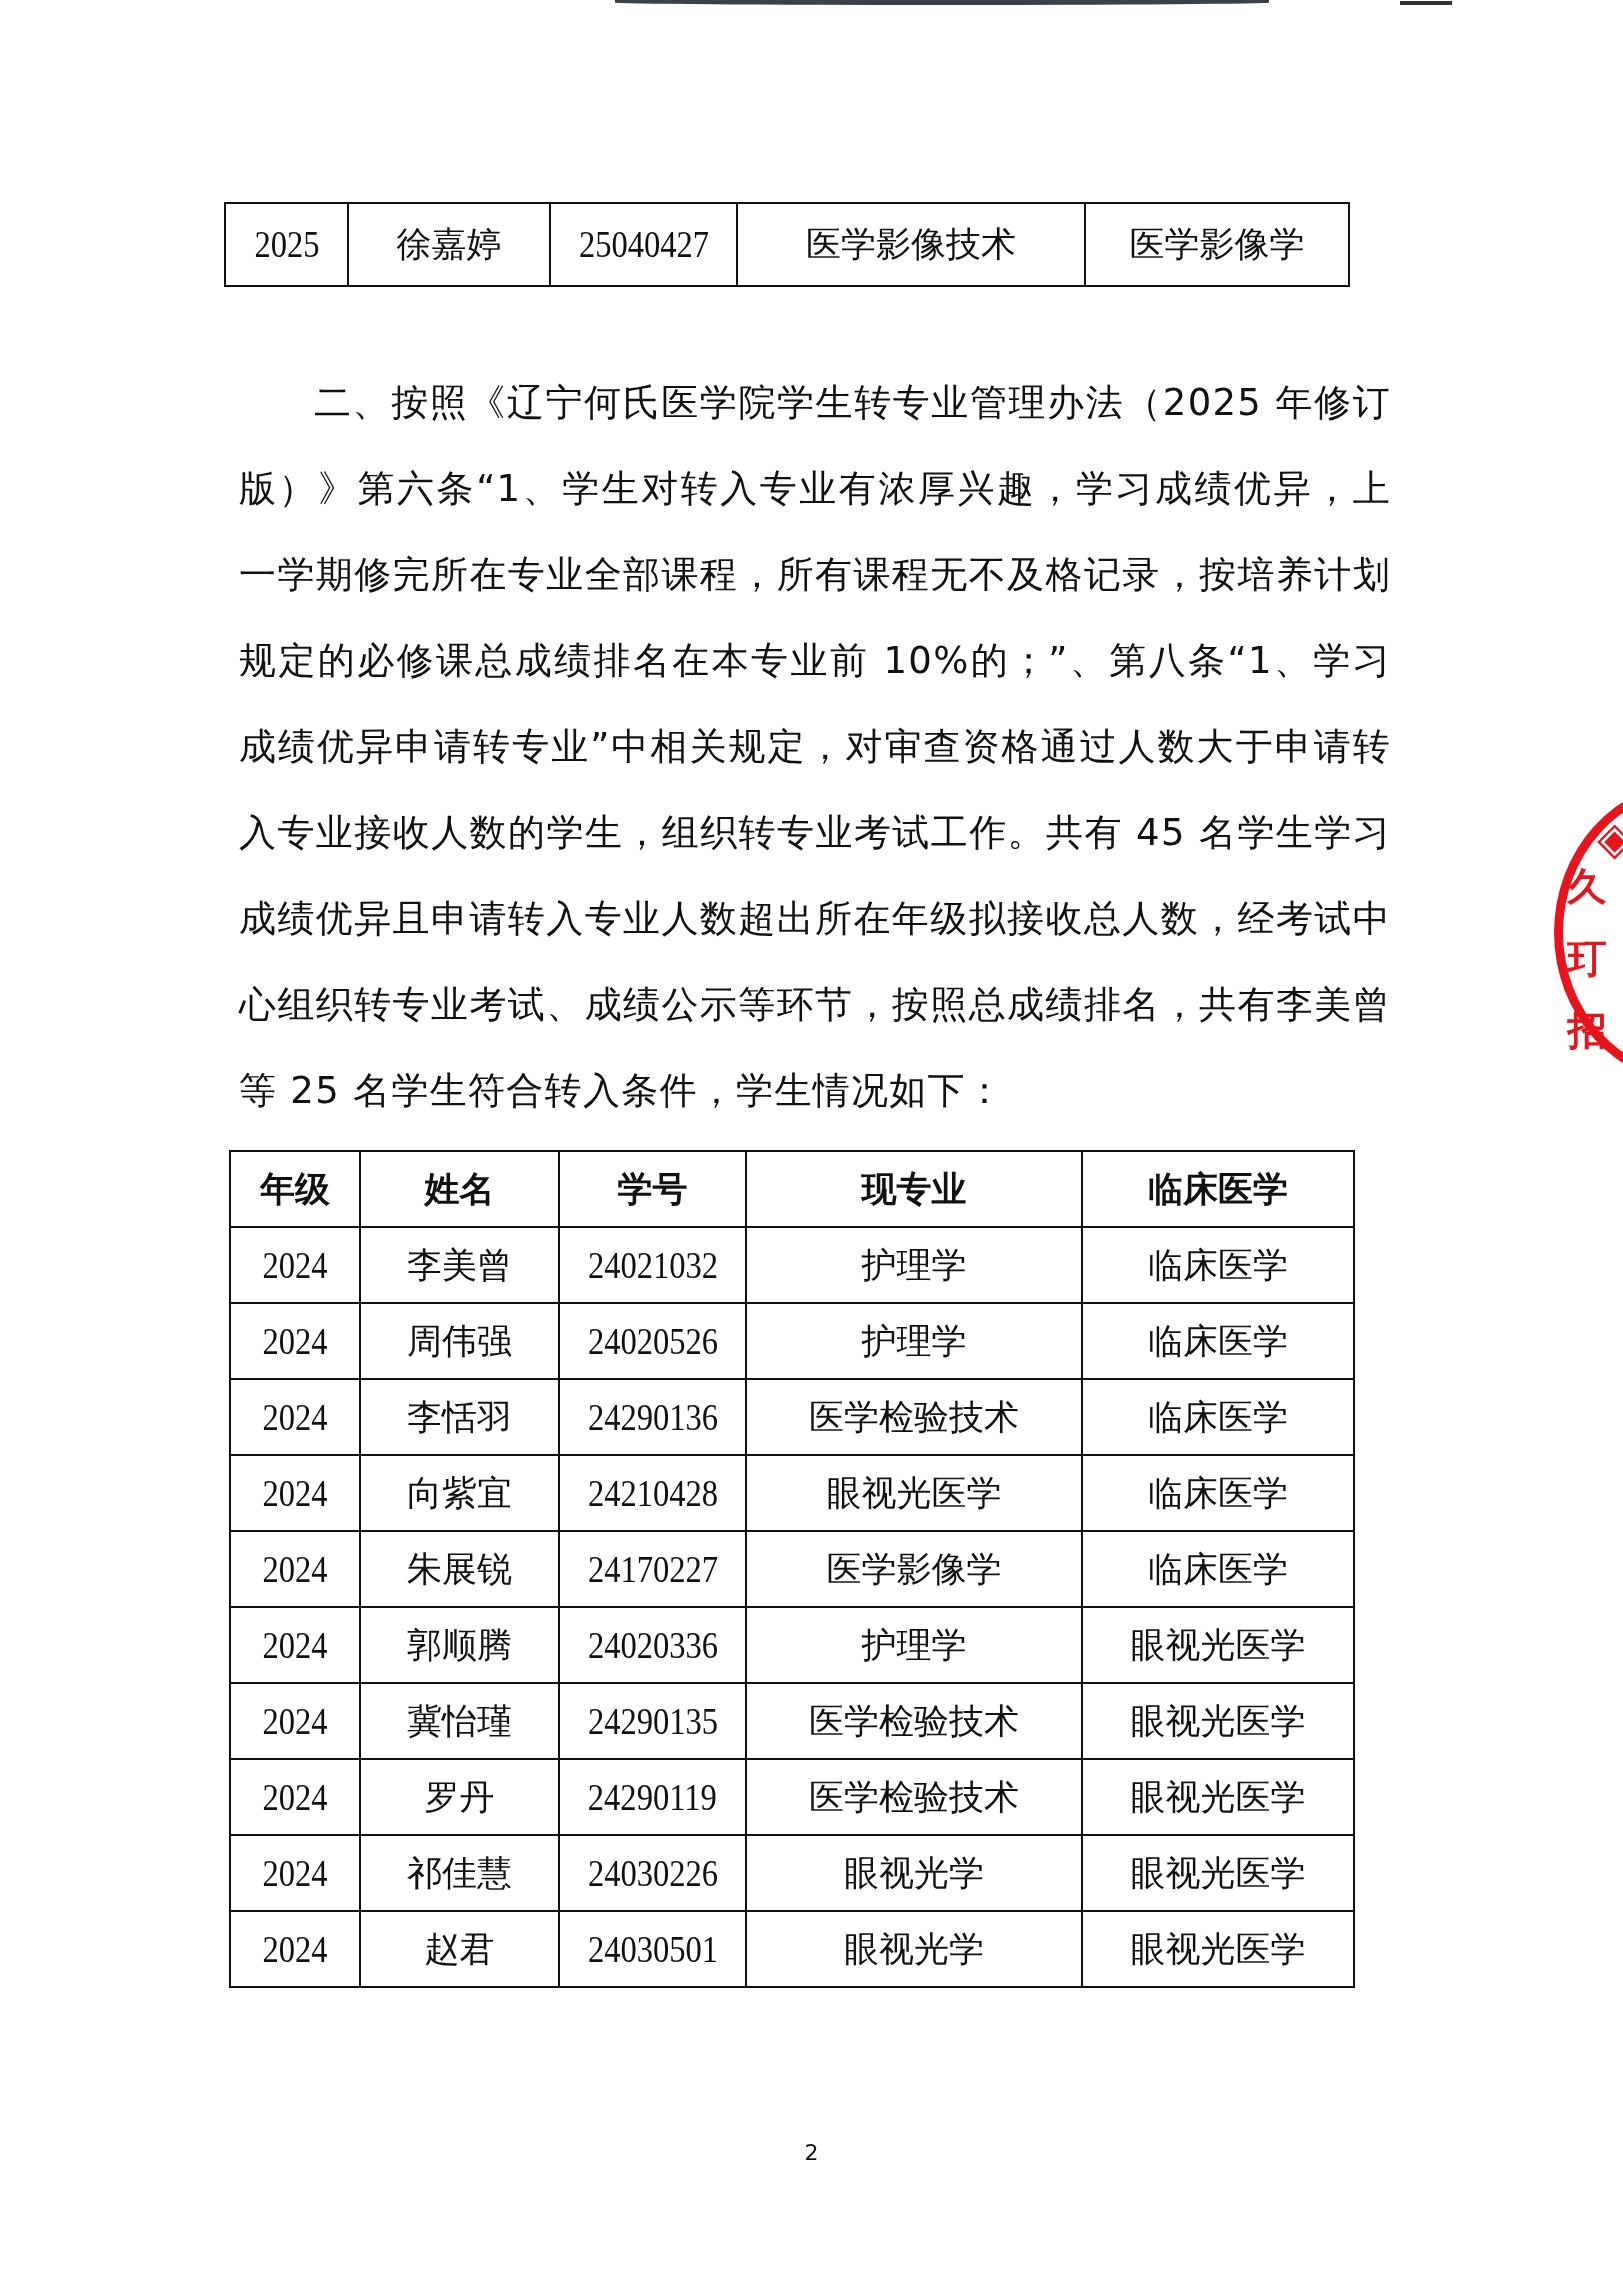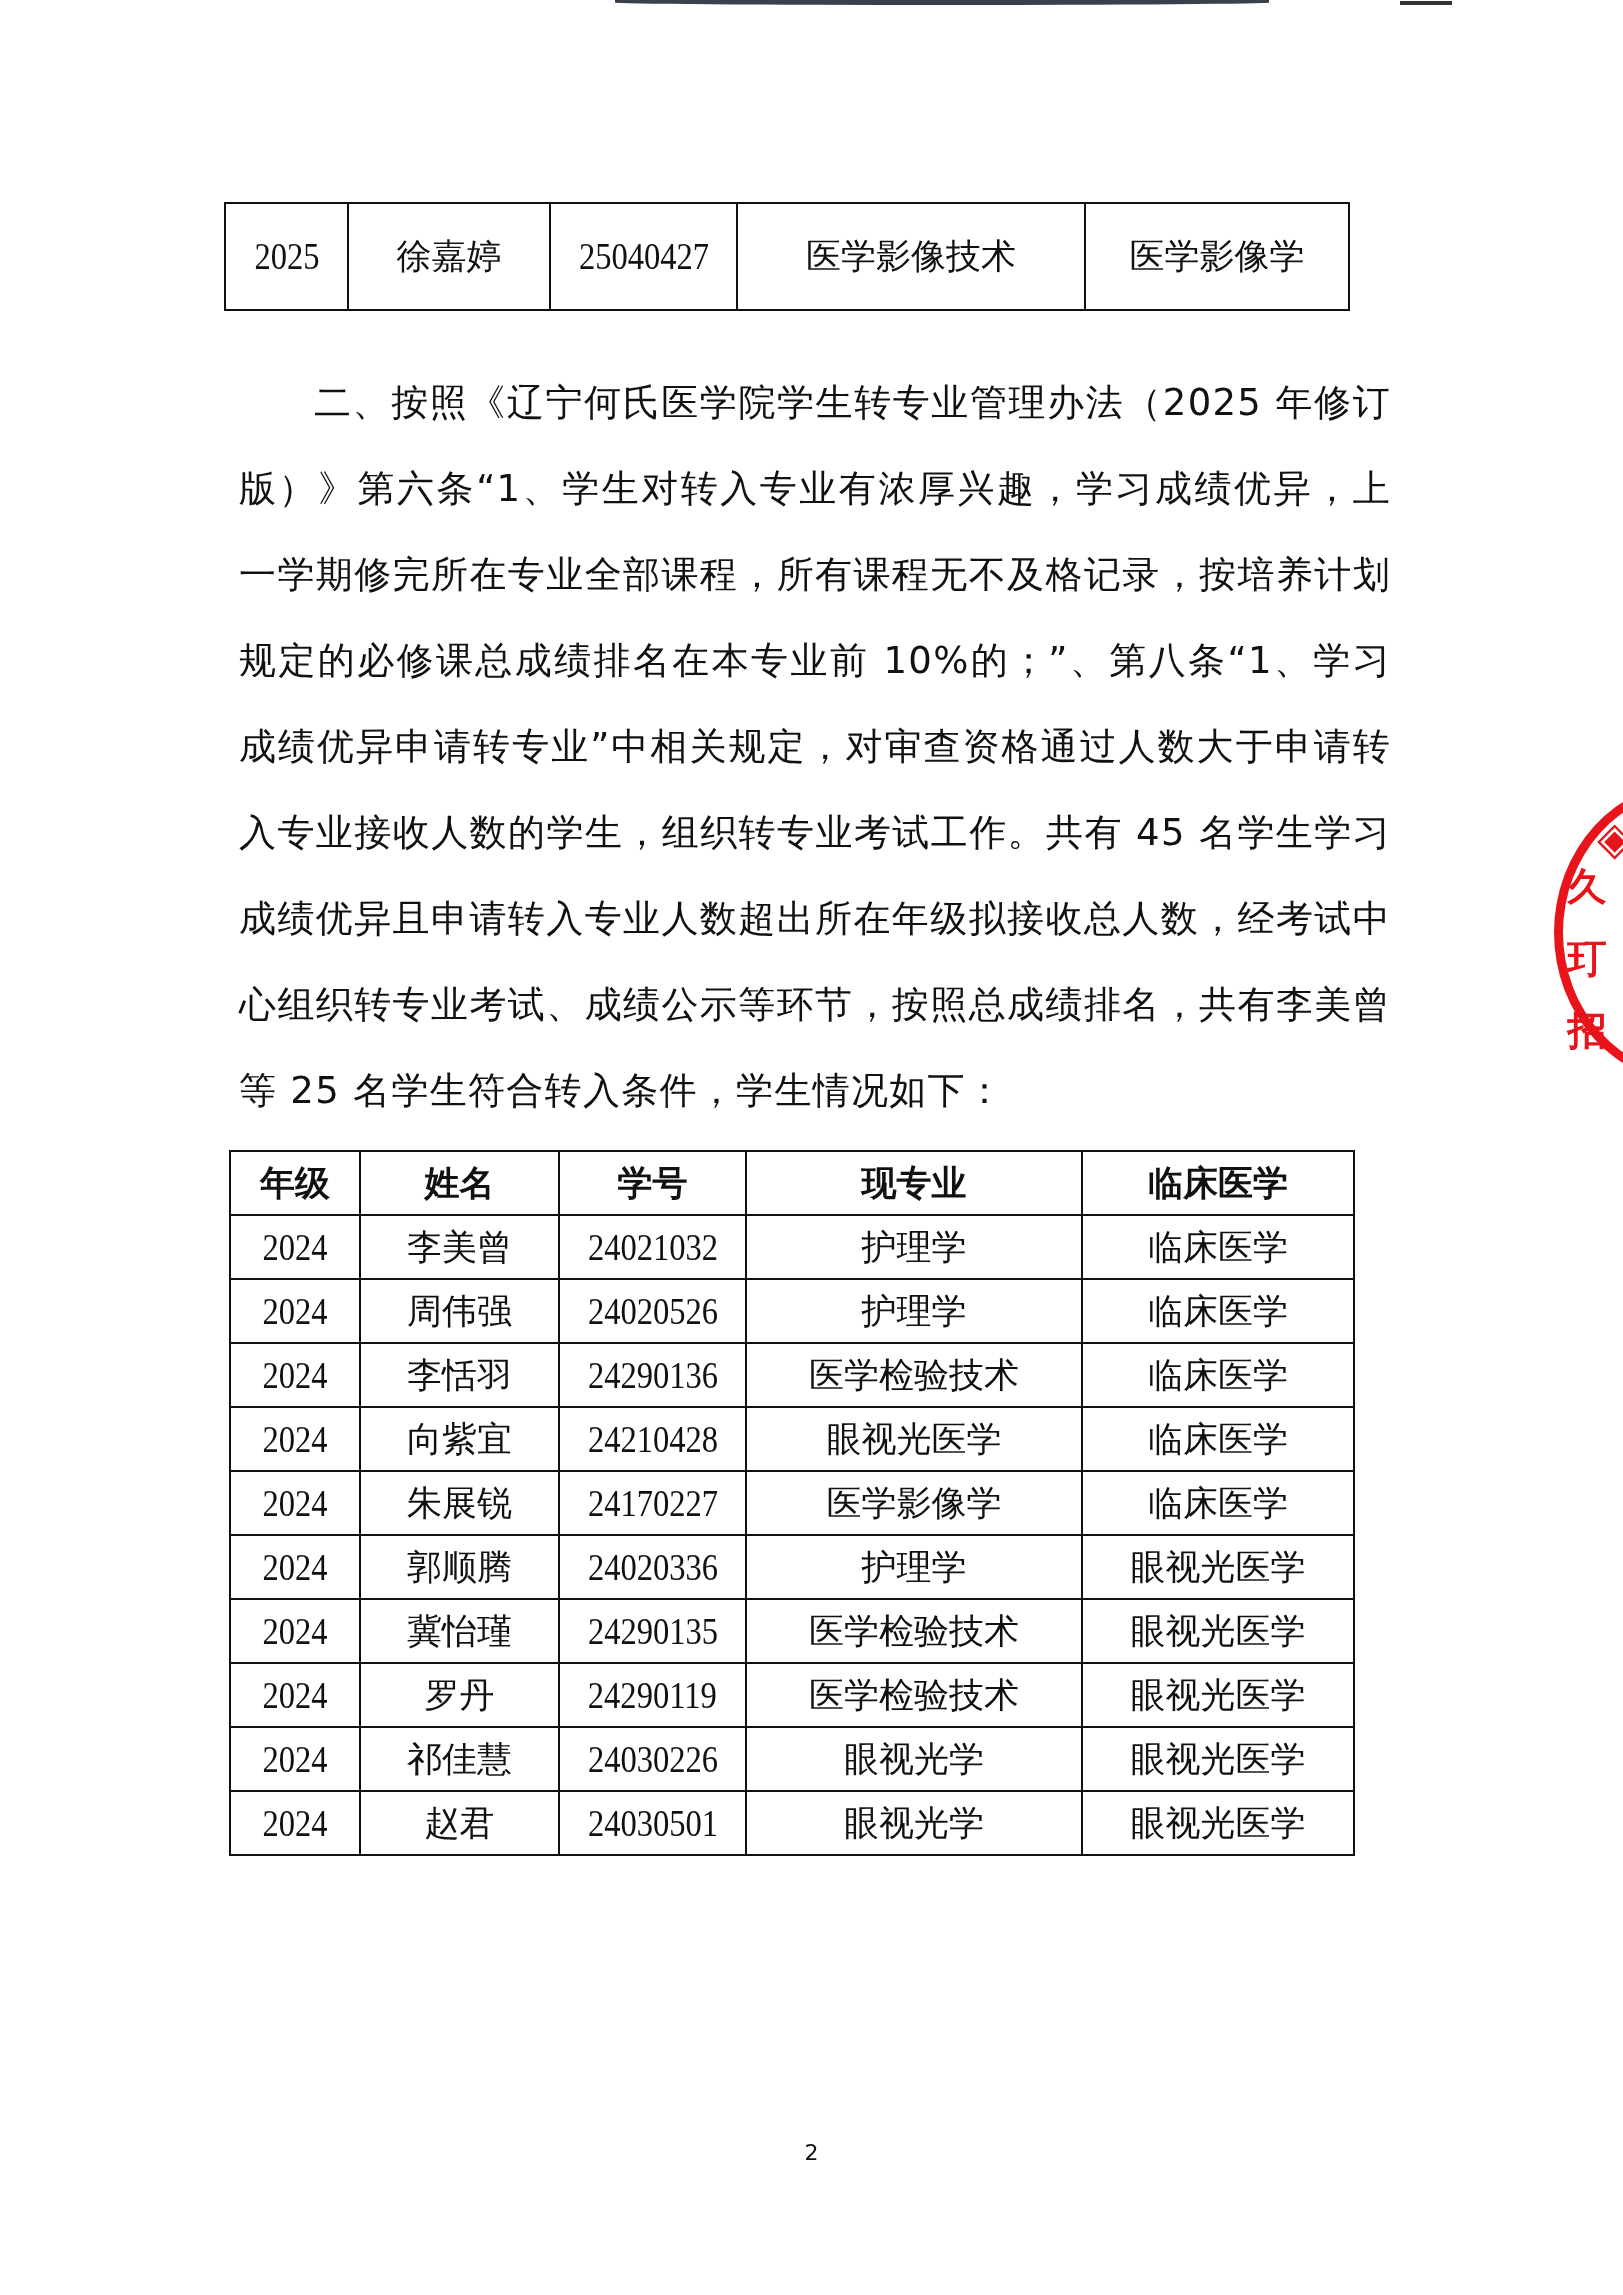--- a/index.html
+++ b/index.html
@@ -11,28 +11,28 @@
   .top-edge {
     position: absolute; top: 0; left: 615px; width: 654px; height: 5.2px;
     background: #1a1f2e; border-radius: 0 0 50% 50%; opacity: 0.85;
   }
   .top-edge-small { position: absolute; top: 1.3px; left: 1400px; width: 52px; height: 3.3px; background: #333; }
   table.grid {
     position: absolute; border-collapse: collapse; table-layout: fixed;
   }
   table.grid td, table.grid th {
     border: 2px solid #111; text-align: center; vertical-align: middle;
-    font-weight: normal; padding: 12px; font-size: 35px; line-height: 1;
+    font-weight: normal; padding: 0; font-size: 35px; line-height: 1;
   }
   table.grid th { font-weight: bold; font-family: "DejaVu Sans", "Liberation Sans", sans-serif; font-size: 35px; }
   .num { font-family: "Liberation Serif", "DejaVu Serif", serif; font-size: 37px; transform: scaleX(0.88); display: inline-block; }
   #top-table { left: 224px; top: 202px; }
   #top-table td { height: 81px; }
   #main-table { left: 229px; top: 1150px; }
-  #main-table tr { height: 64px; }
+  #main-table tr { height: 76px; }
   .para {
     position: absolute; left: 239px; top: 360px; width: 1152px;
     font-family: "DejaVu Sans", "Liberation Sans", sans-serif;
     font-size: 37px; line-height: 86px; letter-spacing: 1.3px;
     text-align: justify; text-indent: 75px; color: #111;
   }
   .page-num {
     position: absolute; top: 2140px; left: 0; width: 1623px; text-align: center;
     font-family: "DejaVu Sans", "Liberation Sans", sans-serif; font-size: 22px;
   }

